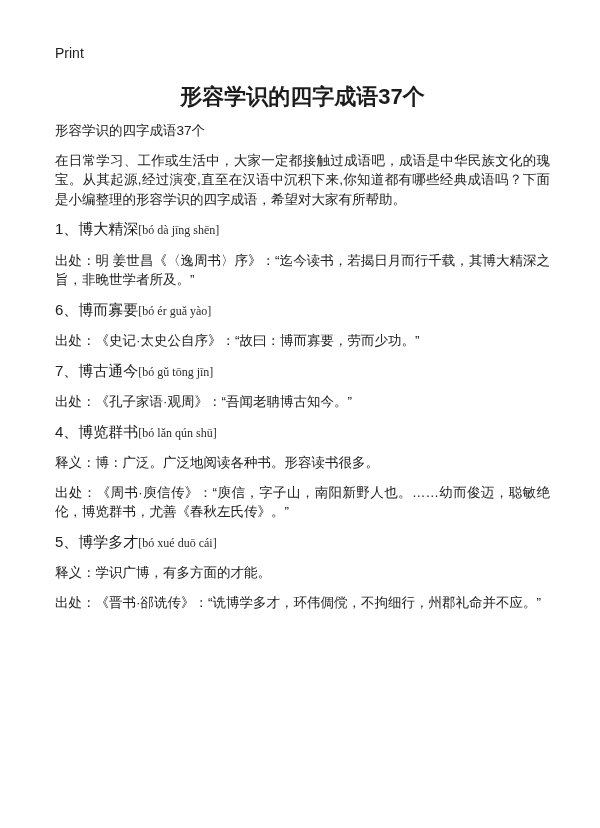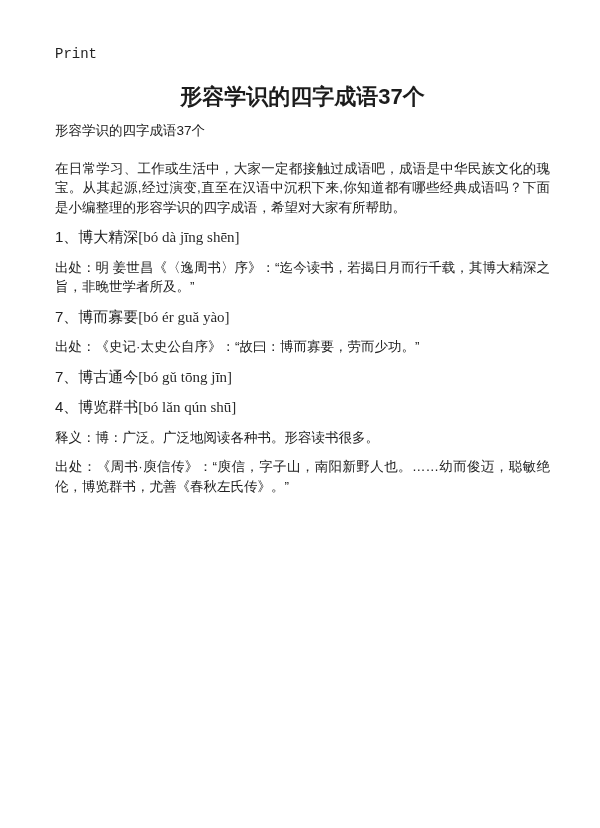--- a/index.html
+++ b/index.html
@@ -14,21 +14,21 @@
     color: #212121;
     font-family: "Liberation Sans", "DejaVu Sans", sans-serif;
   }
   .page {
     box-sizing: border-box;
     width: 600px;
     height: 828px;
     padding: 44px 50px 0 55px;
   }
   .print-link {
-    font-family: Liberation Mono, monospace;
+    font-family: Liberation Sans, sans-serif;
     font-size: 14px;
     line-height: 15px;
     color: #212121;
     text-decoration: none;
     display: inline-block;
   }
   .page-title {
     margin: 20px 0 0 0;
     font-size: 22px;
     font-weight: bold;
@@ -42,30 +42,30 @@
     line-height: 19.5px;
   }
   p.body-text {
     margin: 10px 0;
     font-size: 13.5px;
     line-height: 19.5px;
     text-align: justify;
     text-justify: inter-ideograph;
   }
   p.intro {
-    margin-top: 18px;
+    margin-top: 10px;
   }
   p.idiom-heading {
     margin: 10px 0;
     font-size: 15px;
     line-height: 19.5px;
   }
   .pinyin {
     font-family: "Liberation Serif", "DejaVu Serif", serif;
-    font-size: 15px;
+    font-size: 12px;
     color: #2a2a2a;
   }
 </style>
 </head>
 <body>
 
 <div class="page">
 
   <a href="#" class="print-link">Print</a>
 
@@ -74,29 +74,35 @@
   <p class="subtitle body-text">形容学识的四字成语37个</p>
 
   <p class="body-text intro">在日常学习、工作或生活中，大家一定都接触过成语吧，成语是中华民族文化的瑰宝。从其起源,经过演变,直至在汉语中沉积下来,你知道都有哪些经典成语吗？下面是小编整理的形容学识的四字成语，希望对大家有所帮助。</p>
 
   <div class="idiom-block">
     <p class="idiom-heading"><span>1、博大精深</span><span class="pinyin">[bó dà jīng shēn]</span></p>
     <p class="body-text">出处：明 姜世昌《〈逸周书〉序》：“迄今读书，若揭日月而行千载，其博大精深之旨，非晚世学者所及。”</p>
   </div>
 
   <div class="idiom-block">
-    <p class="idiom-heading"><span>7、博而寡要</span><span class="pinyin">[bó ér guǎ yào]</span></p>
+    <p class="idiom-heading"><span>6、博而寡要</span><span class="pinyin">[bó ér guǎ yào]</span></p>
     <p class="body-text">出处：《史记·太史公自序》：“故曰：博而寡要，劳而少功。”</p>
   </div>
 
   <div class="idiom-block">
     <p class="idiom-heading"><span>7、博古通今</span><span class="pinyin">[bó gǔ tōng jīn]</span></p>
+    <p class="body-text">出处：《孔子家语·观周》：“吾闻老聃博古知今。”</p>
   </div>
 
   <div class="idiom-block">
     <p class="idiom-heading"><span>4、博览群书</span><span class="pinyin">[bó lǎn qún shū]</span></p>
     <p class="body-text">释义：博：广泛。广泛地阅读各种书。形容读书很多。</p>
     <p class="body-text">出处：《周书·庾信传》：“庾信，字子山，南阳新野人也。……幼而俊迈，聪敏绝伦，博览群书，尤善《春秋左氏传》。”</p>
   </div>
 
+  <div class="idiom-block">
+    <p class="idiom-heading"><span>5、博学多才</span><span class="pinyin">[bó xué duō cái]</span></p>
+    <p class="body-text">释义：学识广博，有多方面的才能。</p>
+    <p class="body-text">出处：《晋书·郤诜传》：“诜博学多才，环伟倜傥，不拘细行，州郡礼命并不应。”</p>
+  </div>
 
 
 </div>
 
 </body></html>

